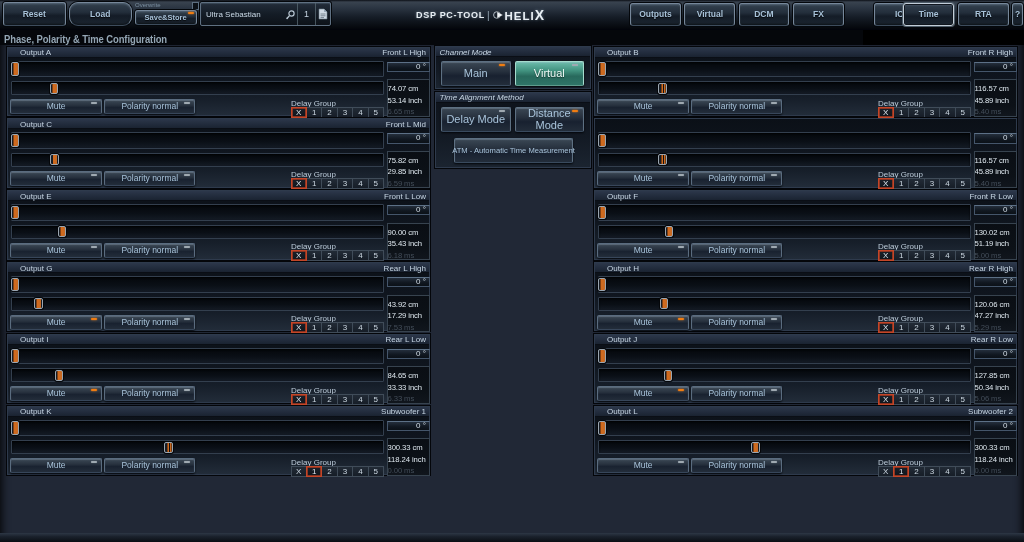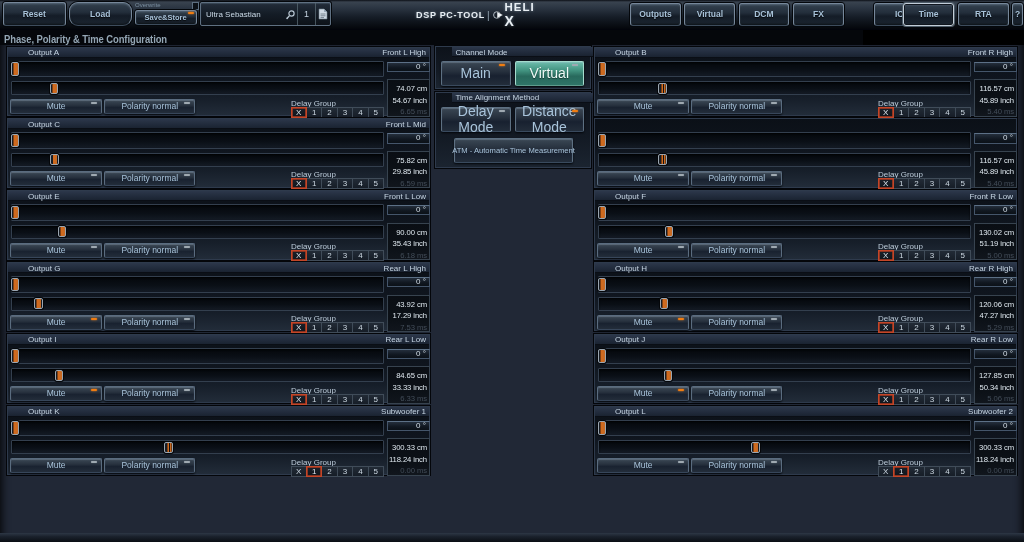--- a/index.html
+++ b/index.html
@@ -26,60 +26,60 @@
     box-shadow:0 0 0 1px #04070b, inset 0 1px 1px rgba(160,185,210,.2); display:flex; align-items:center; }
   .preset-name { flex:1; padding-left:5px; font-size:8px; color:#cbdae7; white-space:nowrap; overflow:hidden; }
   .preset-sep { width:1px; height:22px; background:#55656f; opacity:.8; }
   .preset-num { width:17px; text-align:center; font-size:9px; color:#c4d3e0; }
   .icon-slot { width:14px; display:flex; align-items:center; justify-content:center; }
   .doc-slot { width:13px; display:flex; align-items:center; justify-content:center; margin-right:1px; }
 
   .logo { position:absolute; left:416px; top:8px; height:14px; display:flex; align-items:center; color:#e9eff4;justify-content:center; }
   .logo-main { font-size:9px; font-weight:bold; letter-spacing:0.7px; text-shadow:0 0 3px rgba(190,215,235,.45); }
   .logo-bar { font-size:10px; color:#97a7b5; margin:0 3px 0 2px; font-weight:normal; }
-  .logo-brand { font-size:11.5px; font-weight:bold; letter-spacing:1px; text-shadow:0 0 3px rgba(190,215,235,.45); display:flex; align-items:baseline;flex-direction:column; }
+  .logo-brand { font-size:11.5px; font-weight:bold; letter-spacing:1px; text-shadow:0 0 3px rgba(190,215,235,.45); display:flex; align-items:baseline; }
   .logo-x { font-size:14px; letter-spacing:0; }
 
   
   .titlebar { position:absolute; left:0; top:30px; width:863px; height:15px; background:#05070b; }
   .titlebar span { position:absolute; left:4px; top:2.5px; font-size:10.5px; font-weight:bold; color:#94a6b4; letter-spacing:-0.1px;
     transform:scaleX(0.9); transform-origin:0 0; white-space:nowrap; }
 
   
   .content { position:absolute; left:0; top:45px; width:1024px; height:497px; background:#212836;
     box-shadow:inset 9px 0 9px -7px rgba(0,0,0,.85), inset -9px 0 9px -7px rgba(0,0,0,.85); }
   .content .botband { position:absolute; left:0; bottom:0; width:100%; height:9px;
     background:linear-gradient(180deg,#2d3745 0%,#1a212c 40%,#0a0e14 100%); }
 
   
   .blk { position:absolute; width:422.5px; height:69.4px; border:1px solid #2e3a4c;
     background:linear-gradient(180deg,#0b1017 0%,#0f151e 45%,#161e29 75%,#222c39 100%);
     box-shadow:0 0 0 1px #04060a; }
   .blk-title { position:absolute; left:0; top:0; width:100%; height:10px;
     background:linear-gradient(180deg,#2c374a 0%,#222c3d 55%,#1a2331 100%);
     border-bottom:1px solid #0a0e15; }
-  .blk-title .bt-l { position:absolute; left:20px; top:0.5px; font-size:8px; color:#c6d5e3; }
+  .blk-title .bt-l { position:absolute; left:12px; top:0.5px; font-size:8px; color:#c6d5e3; }
   .blk-title .bt-r { position:absolute; right:2.5px; top:0.5px; font-size:8px; color:#c6d5e3; }
 
   .slider { position:absolute; left:3px; width:372.5px; border:1px solid #333f4e; border-radius:1px;
     background:linear-gradient(180deg,#04070b 0%,#0a0f16 55%,#141b25 100%);
     box-shadow:inset 0 1px 2px rgba(0,0,0,.8); }
   .slider.phase { top:13px; height:16.5px; }
   .slider.delay { top:33.5px; height:14px; }
   .handle { position:absolute; top:0.5px; bottom:0.5px; width:8.5px; border:1px solid #9aa5b0; border-radius:2px;
     background:linear-gradient(90deg,#181d24 0 1.5px,#7e4014 1.5px 2.5px,#d06a1e 2.5px 4px,#0d1015 4px 4.5px,#c96a22 4.5px 6px,#6f3a12 6px 6.5px,#161b22 6.5px);
     box-shadow:0 0 0 1px #05070a; }
 
   .degbox { position:absolute; left:378.7px; top:14px; width:43.3px; height:10.2px;
     border:1px solid #44556a; border-top-color:#5c7086;
     background:linear-gradient(180deg,#242e3b 0%,#101720 60%,#0b1117 100%);
     font-size:8px; color:#d5dfe8; text-align:right; padding-right:3px; line-height:8.5px; }
   .distbox { position:absolute; left:378.5px; top:31.5px; width:43.5px; height:37.5px;
     border:1px solid #37434f; background:linear-gradient(180deg,#0a0e14 0%,#0c1117 70%,#11161d 100%);
-    text-align:right; padding:3px 2px 0 0; white-space:nowrap; overflow:hidden; }
+    padding:3px 2px 0 0; white-space:nowrap; overflow:hidden; }
   .distbox .d-cm, .distbox .d-inch { font-size:7.7px; color:#dee7ee; line-height:11.5px; letter-spacing:-0.1px; }
   .distbox .d-ms { font-size:7.7px; color:#434d59; line-height:11px; letter-spacing:-0.1px; }
 
   .blk-btn { position:absolute; top:51.5px; height:15px; border:1px solid #5a6c7f; border-bottom-color:#37465a; border-radius:2px;
     background:linear-gradient(180deg,#3b4855 0%,#28323f 40%,#192230 58%,#232d3a 100%);
     box-shadow:0 1px 2px #04060a, inset 0 1px 1px rgba(185,205,225,.28);
     color:#a8c3da; font-size:8.5px; text-align:center; line-height:13px; }
   .blk-btn.mute { left:2.4px; width:91.4px; }
   .blk-btn.pol  { left:96.1px; width:91.4px; }
   .blk-btn .ind { top:2px; right:4px; }
@@ -89,28 +89,28 @@
   .dg-cell { flex:1; border:1px solid #404c59; margin-left:-1px; position:relative;
     background:linear-gradient(180deg,#222b36 0%,#161d27 100%);
     color:#ccd7e1; font-size:8px; text-align:center; line-height:9.5px; }
   .dg-cell:first-child { margin-left:0; }
   .dg-cell.sel { border:1px solid #c44628; box-shadow:inset 0 0 0 0.8px #b03d22; z-index:2;
     background:linear-gradient(180deg,#1a2029 0%,#11161d 100%); color:#dde6ee; }
 
   
   .panel { position:absolute; left:434.5px; width:156px; border:1px solid #2e3a4c;
     background:linear-gradient(180deg,#0d121a 0%,#131a24 60%,#1b2430 100%); box-shadow:0 0 0 1px #04060a; }
-  .panel-title { position:absolute; left:16px; top:0; width:100%; height:10px;
+  .panel-title { position:absolute; left:0; top:0; width:100%; height:10px;
     background:linear-gradient(180deg,#2c374a 0%,#222c3d 55%,#1a2331 100%);
-    border-bottom:1px solid #0a0e15; }
+    border-bottom:1px solid #0a0e15;font-style:italic; }
   .panel-title span { position:absolute; left:4px; top:0.5px; font-size:8px; color:#c6d5e3; }
   .panel-btn { position:absolute; border:1px solid #5d7082; border-bottom-color:#394a5e; border-radius:2px;
     background:linear-gradient(180deg,#3b4855 0%,#27313e 40%,#182130 60%,#232d3a 100%);
     box-shadow:0 1px 2px #04060a, inset 0 1px 1px rgba(185,205,225,.28);
-    color:#a8c3da; font-size:14px; text-align:center; display:flex; align-items:center; justify-content:center; }
+    color:#a8c3da; font-size:11px; text-align:center; display:flex; align-items:center; justify-content:center; }
   .panel-btn.teal { border-color:#a5dccd; border-bottom-color:#5f9c8d;
     background:linear-gradient(180deg,#6cbcab 0%,#41927f 38%,#28695c 62%,#2f7568 100%);
     color:#eefaf6; text-shadow:0 1px 1px rgba(0,20,15,.55); }
 </style>
 </head>
 <body>
 
 <div class="topbar">
   <div class="tb-btn" style="left:2.5px;top:2px;width:63.5px;height:24px;">Reset</div>
   <div class="tb-btn" style="left:69px;top:2px;width:62.5px;height:24px;border-radius:9px;">Load</div>
@@ -214,21 +214,21 @@
     </div>
     <div class="slider phase">
       <div class="handle" style="left: -1.5px;"></div>
     </div>
     <div class="degbox">0 °</div>
     <div class="slider delay">
       <div class="handle" style="left: 37.5853px;"></div>
     </div>
     <div class="distbox">
       <div class="d-cm">74.07 cm</div>
-      <div class="d-inch">54.67 inch</div>
+      <div class="d-inch">53.14 inch</div>
       <div class="d-ms">6.65 ms</div>
     </div>
     <div class="blk-btn mute">
       <span>Mute</span>
       <span class="ind gray"></span>
     </div>
     <div class="blk-btn pol">
       <span>Polarity normal</span>
       <span class="ind gray"></span>
     </div>

